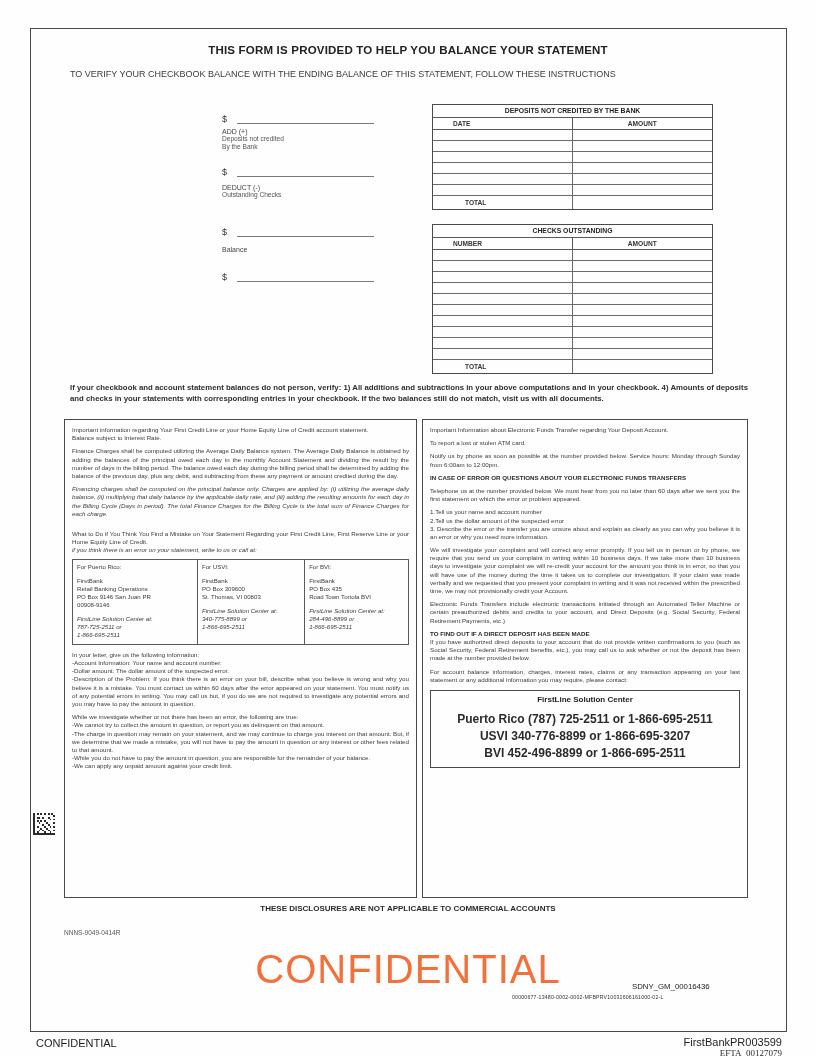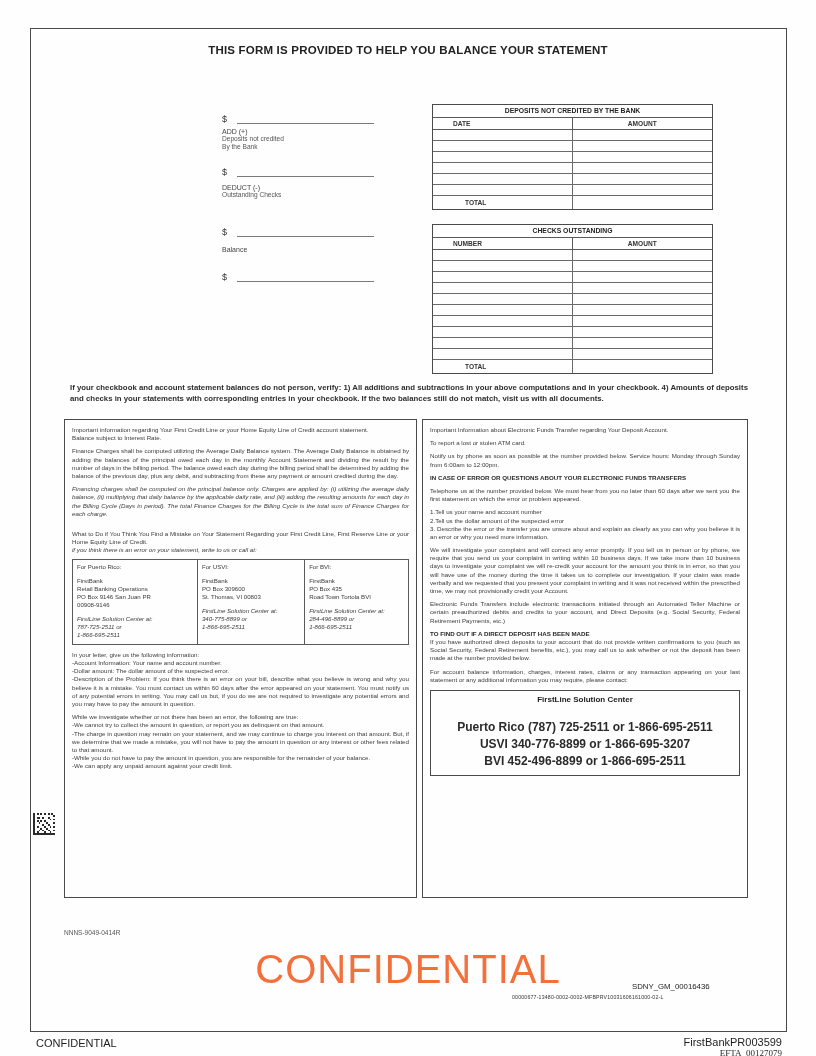--- a/index.html
+++ b/index.html
@@ -53,21 +53,21 @@
   .i { font-style:italic; }
 
   .contact-grid { display:flex; border:1px solid #5a5a5a; margin:4px 0 6px; }
   .contact-col { padding:3px 4px 5px; font-size:6.1px; line-height:1.3; }
   .contact-col + .contact-col { border-left:1px solid #5a5a5a; }
   .col-pr { width:37%; } .col-usvi { width:32%; } .col-bvi { width:31%; }
   .contact-col .region { margin-bottom:6px; }
   .gap-top-sm { margin-top:6px; }
 
   .solution-box { border:1px solid #4a4a4a; margin-top:6px; padding:4px 2px 5px; text-align:center; }
-  .sc-title { font-weight:bold; font-size:8px; color:#222; margin-bottom:14px; }
+  .sc-title { font-weight:bold; font-size:8px; color:#222; margin-bottom:6px; }
   .sc-line { font-weight:bold; font-size:12px; color:#2b2b2b; line-height:1.4; }
 
   .disclaimer { position:absolute; top:904px; left:0; width:100%; text-align:center;
     font-size:8px; font-weight:bold; color:#2b2b2b; }
   .form-number { position:absolute; left:64px; top:929px; font-size:6.5px; color:#555; }
 
   .watermark { position:absolute; top:947px; left:0; width:100%; text-align:center;
     font-size:40px; letter-spacing:1px; color:#f3703a; }
   .bates { position:absolute; left:632px; top:982px; font-size:7.8px; color:#222; }
   .barcode-line { position:absolute; left:512px; top:994px; font-size:5.2px; letter-spacing:.2px; color:#333; }
@@ -79,20 +79,21 @@
 
   .datamatrix { position:absolute; left:33px; top:813px; width:22px; height:22px; }
 </style>
 </head>
 <body>
 
 <div class="page">
   <div class="page-border"></div>
 
   <div class="doc-title">THIS FORM IS PROVIDED TO HELP YOU BALANCE YOUR STATEMENT</div>
+  <div class="doc-subtitle">TO VERIFY YOUR CHECKBOOK BALANCE WITH THE ENDING BALANCE OF THIS STATEMENT, FOLLOW THESE INSTRUCTIONS</div>
 
   <div class="worksheet">
     <div class="ws-line">
       <span>$</span>
       <span class="rule"></span>
     </div>
     <div class="ws-label">ADD (+)</div>
     <div class="ws-sub">Deposits not credited</div>
     <div class="ws-sub">By the Bank</div>
     <div class="ws-line" style="margin-top:14px">
@@ -315,20 +316,21 @@
         <rect x="7" y="8" width="1" height="1"></rect>
       <rect x="3" y="9" width="1" height="1"></rect>
         <rect x="5" y="9" width="1" height="1"></rect>
         <rect x="8" y="9" width="1" height="1"></rect>
       <rect x="2" y="10" width="1" height="1"></rect>
         <rect x="6" y="10" width="1" height="1"></rect>
         <rect x="9" y="10" width="1" height="1"></rect>
     </g>
   </svg>
 
+  <div class="disclaimer">THESE DISCLOSURES ARE NOT APPLICABLE TO COMMERCIAL ACCOUNTS</div>
   <div class="form-number">NNNS-9049-0414R</div>
   <div class="watermark" style="color: rgb(243, 112, 58);">CONFIDENTIAL</div>
   <div class="bates">SDNY_GM_00016436</div>
   <div class="barcode-line">00000677-13480-0002-0002-MFBPRV10031606161000-02-L</div>
   <div class="bottom-left">CONFIDENTIAL</div>
   <div class="bottom-right">FirstBankPR003599</div>
   <div class="bottom-right2">EFTA_00127079</div>
 </div>
 
 </body></html>

